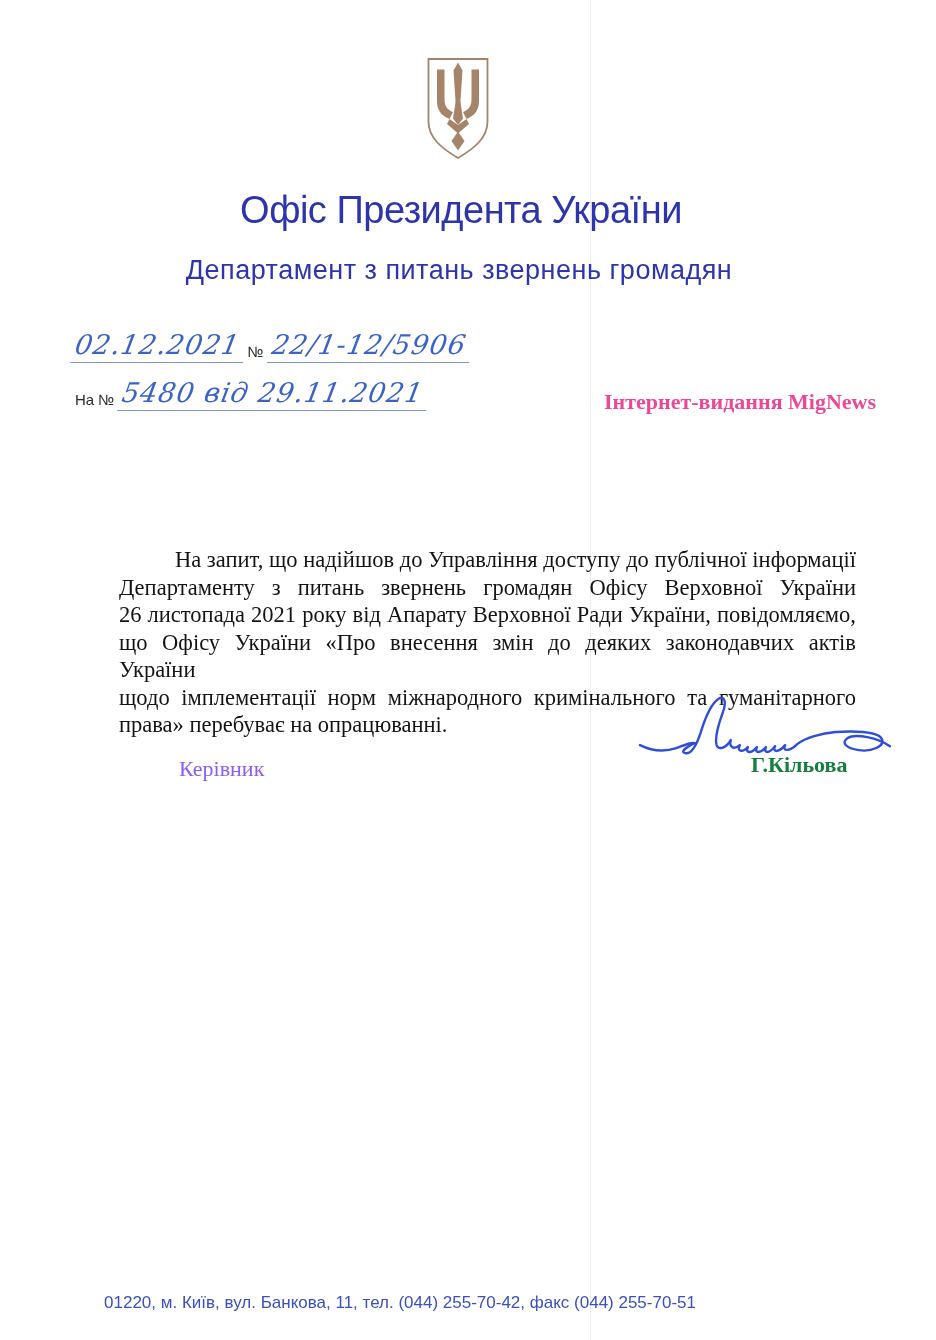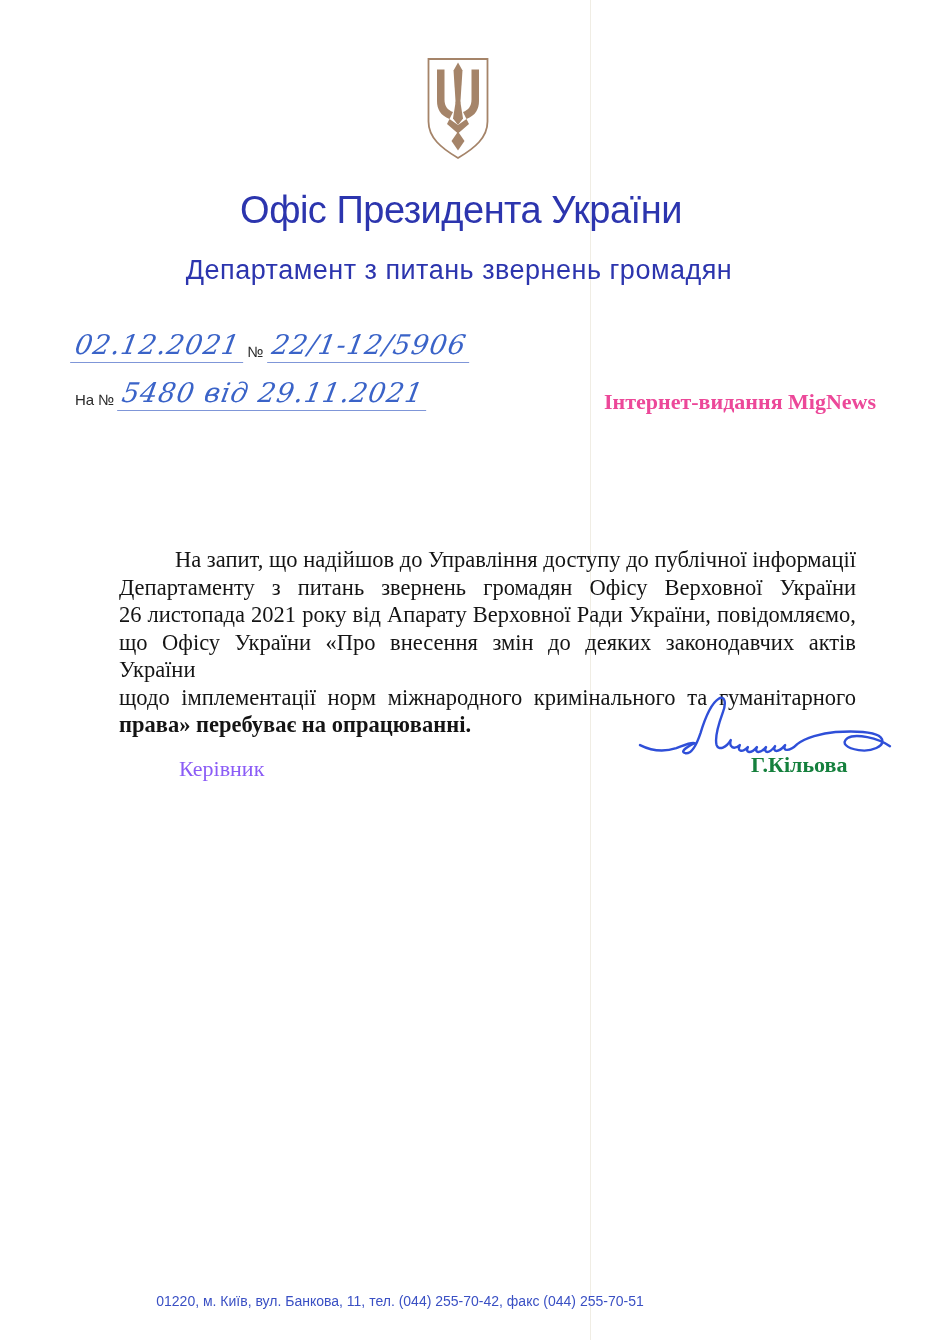--- a/index.html
+++ b/index.html
@@ -74,38 +74,38 @@
   }
   
   .body-text{
     position:absolute;left:119px;top:522px;width:737px;
     font-size:22.5px;line-height:27.5px;
     color:#141414;
     margin-top:24px;
   }
   .body-text .jl{text-align:justify;text-align-last:justify;}
   .body-text .indent{padding-left:56px;box-sizing:border-box;}
-  .body-text .last{text-align:left;font-weight:bold;}
+  .body-text .last{text-align:left;}
   
   .signer-title{
     position:absolute;left:179px;top:756px;
     font-size:22px;color:#8b5cf6;
   }
   .signature-svg{position:absolute;left:636px;top:692px;width:260px;height:74px;}
   .signer-name{
     position:absolute;left:751px;top:752px;
     font-size:22px;font-weight:bold;color:#15803d;
     white-space:nowrap;
   }
   
   .footer{
     position:absolute;left:0;top:1293px;width:800px;
     text-align:center;
     font-family:"Liberation Sans", sans-serif;
-    font-size:14px;
+    font-size:17px;
     color:#3a50c4;
   }
 </style>
 </head>
 <body>
 
 <div class="page">
 
   <div class="scan-line"></div>
 

